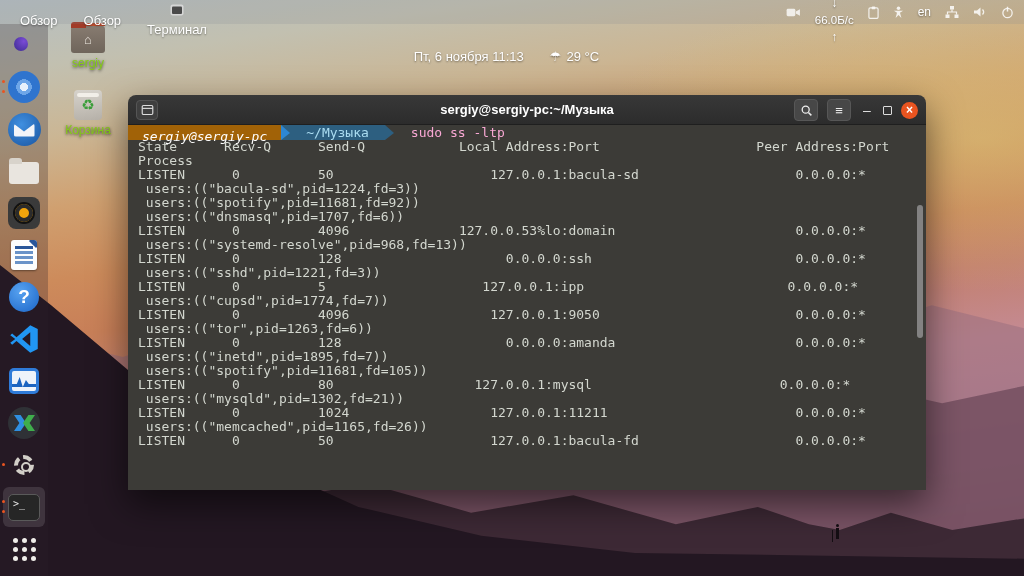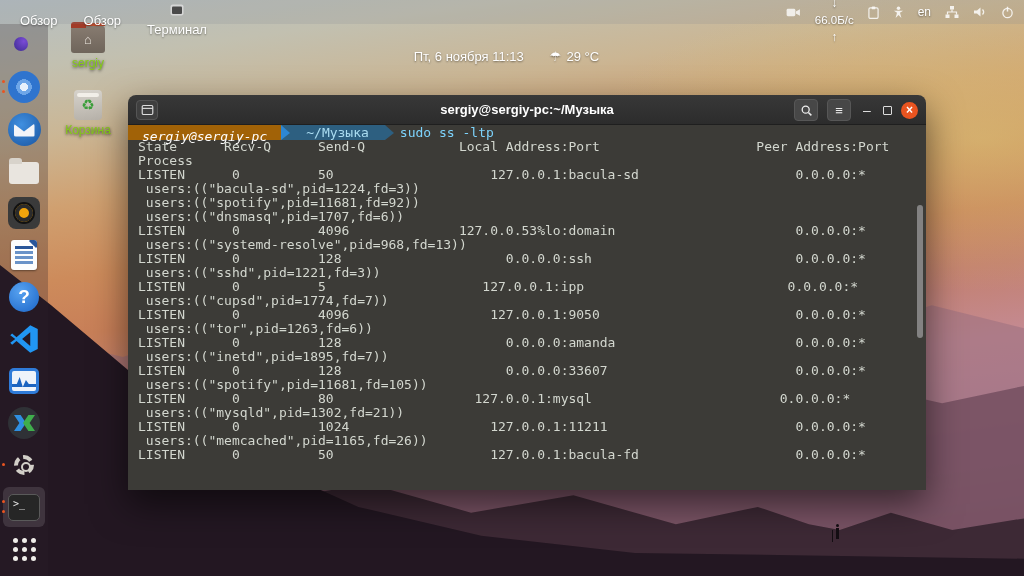--- a/index.html
+++ b/index.html
@@ -114,21 +114,21 @@
   .win-close { width:17px; height:17px; border-radius:50%; background:#e95420; color:#fff; font-size:12px; font-weight:bold;
     display:flex; align-items:center; justify-content:center; line-height:1; }
 
   .term { position:relative; width:798px; height:365px; background:#3c3b37; overflow:hidden;
     font-family:"DejaVu Sans Mono",monospace; font-size:13px; color:#d3d7cf; }
   .prompt-line { display:flex; align-items:stretch; height:15px; line-height:15px; white-space:pre; }
   .pl-seg1 { background:#a16207; color:#fff; padding:4px 14px;font-style:italic; }
   .pl-arr1 { width:0; height:15px; border-left:9px solid #2d87d3; border-top:8px solid transparent; border-bottom:7px solid transparent; background:#2d5f80; }
   .pl-seg2 { background:#2d5f80; color:#aadcf0; padding:0 16px; }
   .pl-arr2 { width:0; height:15px; border-left:9px solid #2d5f80; border-top:8px solid transparent; border-bottom:7px solid transparent; }
-  .pl-cmd { color:#7dd3fc; margin-left:6px; }
+  .pl-cmd { color:#f9a8d4; margin-left:17px; }
   .term-lines { padding-left:10px; }
   .term-lines .line { height:14px; line-height:14px; white-space:pre; }
   .scroll-thumb { position:absolute; right:3px; top:80px; width:6px; height:133px; background:#8f8f8f; border-radius:3px; opacity:.85; }
 </style>
 </head>
 <body>
 
 <div class="screen">
 
   <div class="wallpaper">
@@ -331,21 +331,20 @@
           <div class="line">LISTEN      0          4096              127.0.0.53%lo:domain                       0.0.0.0:*</div>
           <div class="line"> users:(("systemd-resolve",pid=968,fd=13))</div>
           <div class="line">LISTEN      0          128                     0.0.0.0:ssh                          0.0.0.0:*</div>
           <div class="line"> users:(("sshd",pid=1221,fd=3))</div>
           <div class="line">LISTEN      0          5                    127.0.0.1:ipp                          0.0.0.0:*</div>
           <div class="line"> users:(("cupsd",pid=1774,fd=7))</div>
           <div class="line">LISTEN      0          4096                  127.0.0.1:9050                         0.0.0.0:*</div>
           <div class="line"> users:(("tor",pid=1263,fd=6))</div>
           <div class="line">LISTEN      0          128                     0.0.0.0:amanda                       0.0.0.0:*</div>
           <div class="line"> users:(("inetd",pid=1895,fd=7))</div>
-          <div class="line">LISTEN      0          128                     0.0.0.0:33607                        0.0.0.0:*</div>
           <div class="line"> users:(("spotify",pid=11681,fd=105))</div>
           <div class="line">LISTEN      0          80                  127.0.0.1:mysql                        0.0.0.0:*</div>
           <div class="line"> users:(("mysqld",pid=1302,fd=21))</div>
           <div class="line">LISTEN      0          1024                  127.0.0.1:11211                        0.0.0.0:*</div>
           <div class="line"> users:(("memcached",pid=1165,fd=26))</div>
           <div class="line">LISTEN      0          50                    127.0.0.1:bacula-fd                    0.0.0.0:*</div>
         </div>
       <div class="scroll-thumb"></div>
     </div>
   </div>

